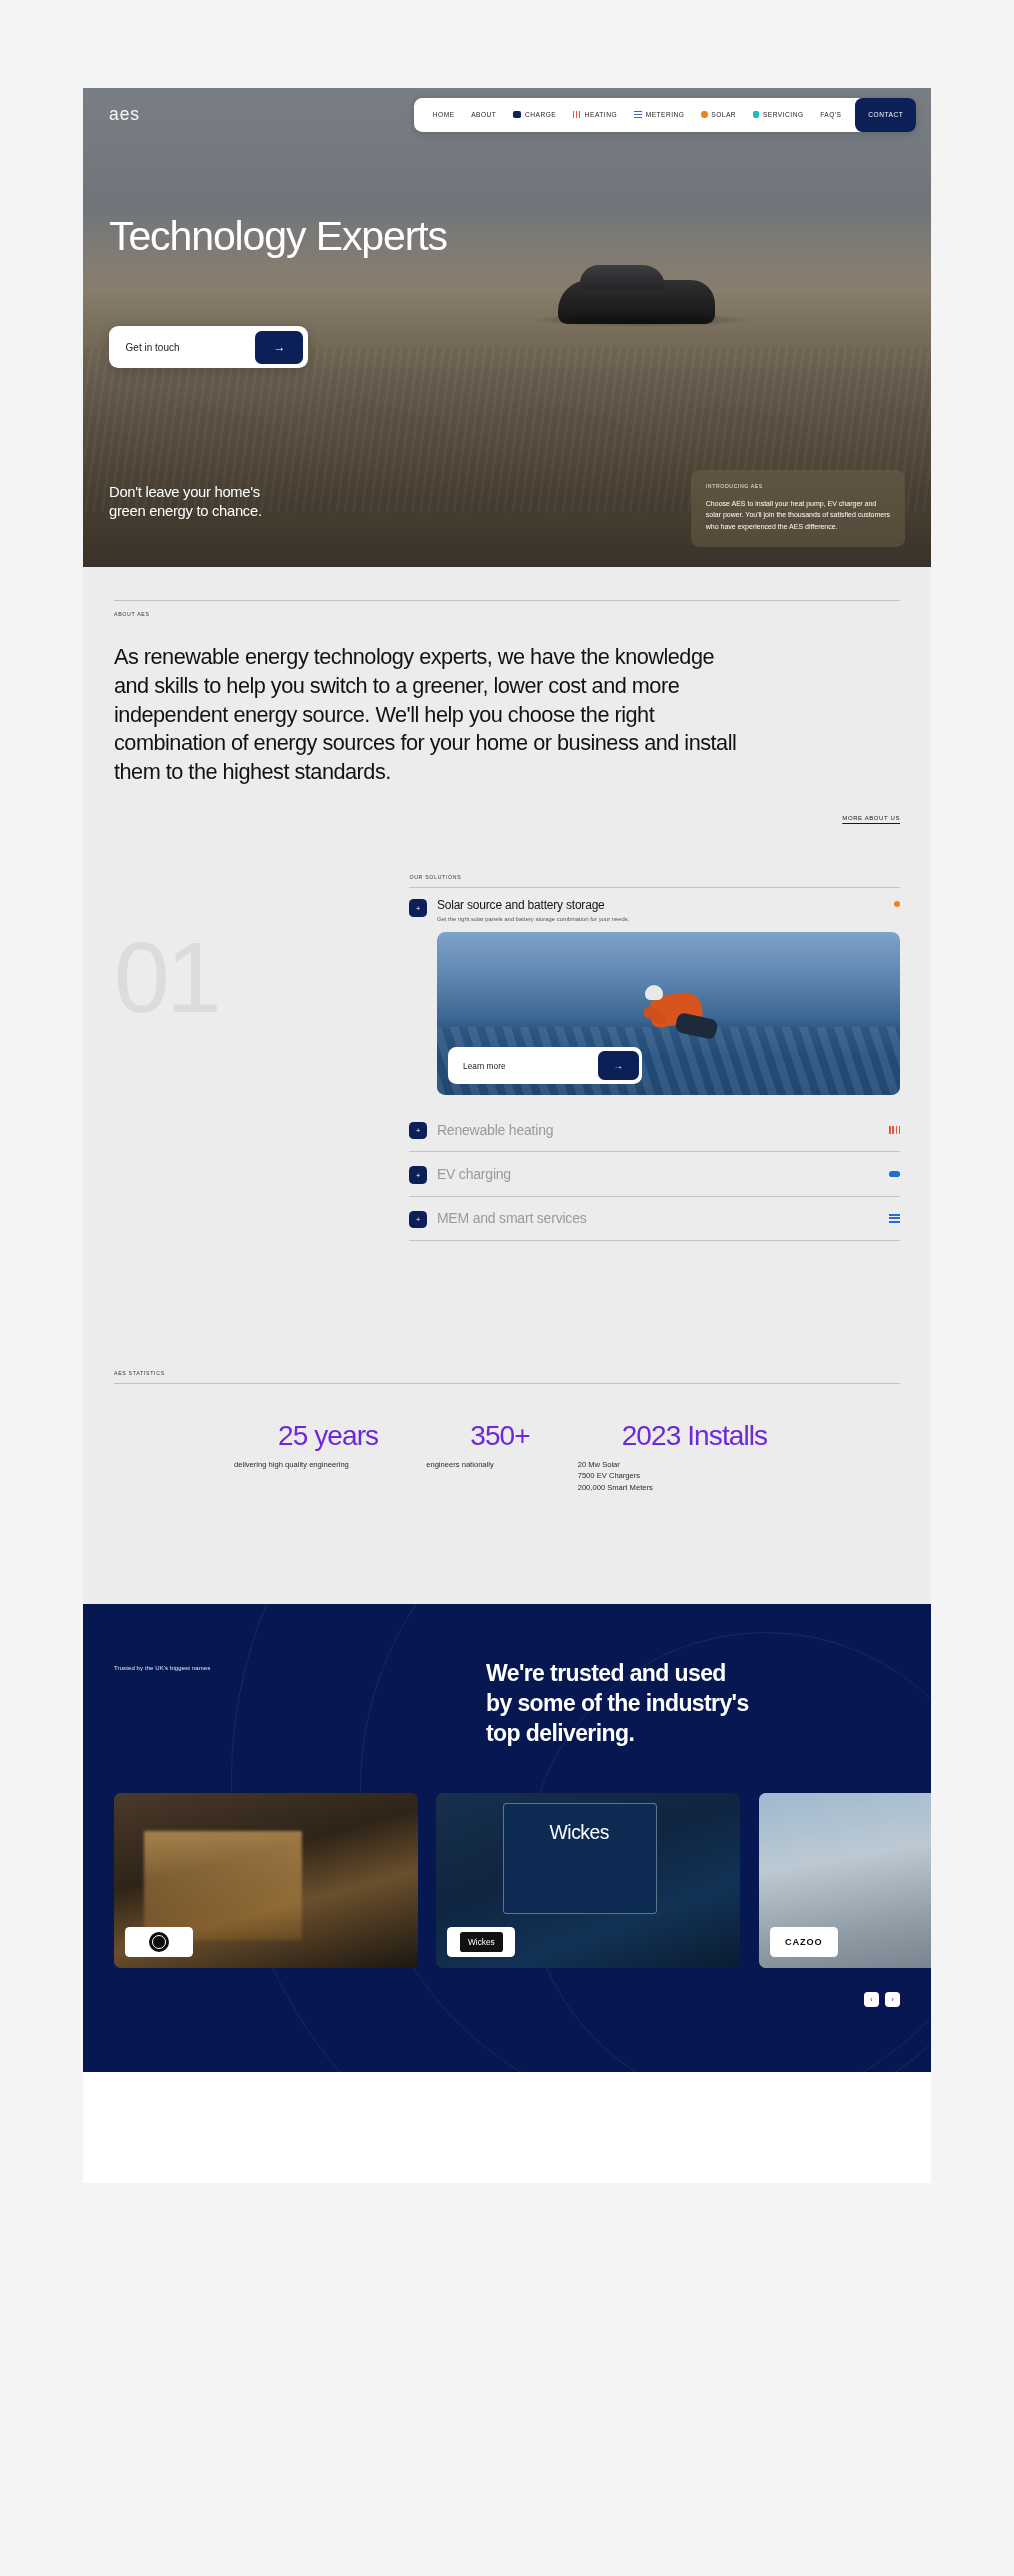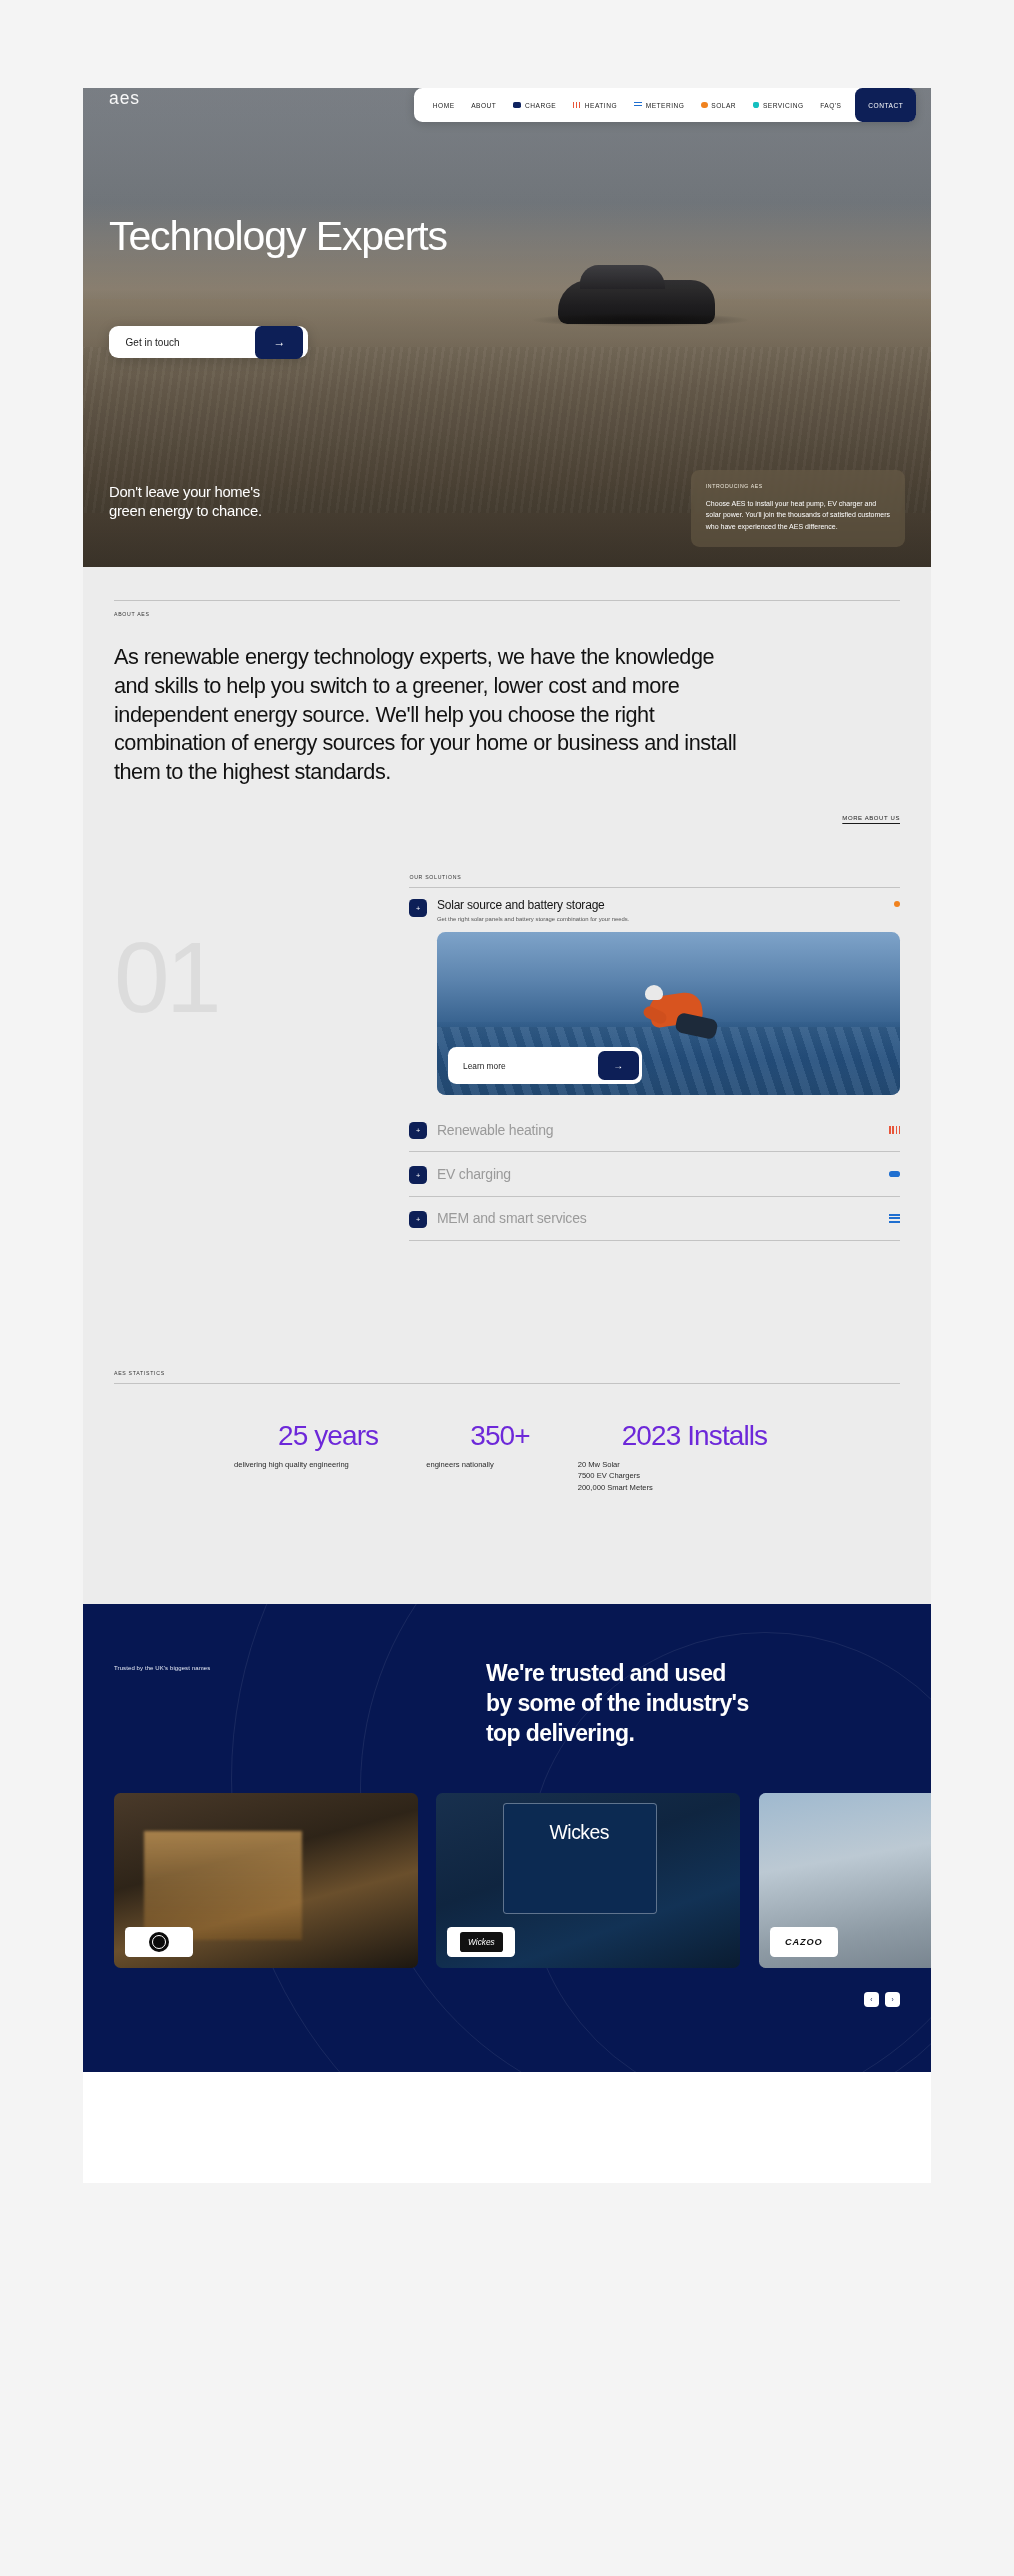--- a/index.html
+++ b/index.html
@@ -39,21 +39,21 @@
     content:""; position:absolute; left:-28px; top:33px; width:221px; height:14.8px;
     background:radial-gradient(ellipse at center, rgba(0,0,0,.5), rgba(0,0,0,0) 70%);
   }
   .hero-haze{
     position:absolute; inset:0;
     background:linear-gradient(180deg, rgba(120,126,132,.35) 0%, rgba(0,0,0,0) 30%, rgba(0,0,0,.18) 100%);
     pointer-events:none;
   }
 
   
-  .navbar { position:absolute; left:0; right:0; top:0; height:53px; display:flex; z-index:5; }
+  .navbar { position:absolute; left:0; right:0; top:0; height:53px; display:flex; align-items:center; z-index:5; }
   .logo { margin-left:26px; color:#fff; font-size:17.5px; letter-spacing:0.9px; font-weight:400; opacity:.95; }
   .nav-pill {
     margin-left:auto; margin-right:14.8px; background:#fff; border-radius:8.3px;
     display:flex; align-items:center; height:34px; padding-left:11px;
     box-shadow:0 1.8px 9.2px rgba(0,0,0,.18);
   }
   .nav-link {
     display:flex; align-items:center; gap:3.7px; padding:0 8.3px; height:34px;
     font-size:6.6px; letter-spacing:0.5px; color:#1a1a1a; text-decoration:none; white-space:nowrap;
   }
@@ -68,21 +68,21 @@
     display:flex; align-items:center; padding:0 13px; font-size:6.6px; letter-spacing:0.5px;
     border:none; cursor:pointer; font-family:inherit;
   }
 
   .hero-title {
     position:absolute; left:26px; top:81px; color:#fff; z-index:4;
     font-size:41px; line-height:1.09; letter-spacing:-1.1px; font-weight:400;
   }
   .cta {
     position:absolute; left:26px; top:238px; z-index:4;
-    background:#fff; border-radius:9.2px; width:199px; height:32px;
+    background:#fff; border-radius:9.2px; width:199px; height:42px;
     display:flex; align-items:center; padding:4.6px; box-shadow:0 2.8px 13px rgba(0,0,0,.2);
   }
   .cta-label { flex:1; padding-left:12px; font-size:10px; color:#1b1b1b; }
   .cta-arrow {
     width:48px; height:33px; background:#0d1f57; border-radius:6.5px; color:#fff;
     display:flex; align-items:center; justify-content:center; font-size:12px;
     border:none; cursor:pointer; font-family:inherit;
   }
   .hero-sub {
     position:absolute; left:26px; bottom:46px; z-index:4; color:#fff;
@@ -192,21 +192,21 @@
   .c-wickes:after{ content:"Wickes"; position:absolute; left:22%; top:16%; width:50%; text-align:center;
     color:#fff; font-size:19.4px; letter-spacing:-0.5px; }
   .c-cazoo{ background:linear-gradient(170deg,#9fb9cf 0%,#bcc9d3 35%,#8d9aa4 70%,#6e7a85 100%); }
   .c-cazoo:before{ content:""; position:absolute; right:6%; top:0; width:34%; height:72%;
     background:linear-gradient(180deg,#e6e9ec,#b7bfc6); }
   .c-cazoo:after{ content:""; position:absolute; right:12%; top:6%; width:18%; height:44%;
     background:repeating-linear-gradient(180deg,#c4312a 0 8.3px, transparent 8.3px 14px); }
   .logo-chip {
     position:absolute; left:11px; bottom:11px; background:#fff; border-radius:4.6px;
     min-width:68px; height:29.5px; display:flex; align-items:center; justify-content:center;
-    padding:0 9.2px; z-index:3;font-style:italic;
+    padding:0 9.2px; z-index:3;
   }
   .chip-wickes { background:#111; color:#fff; font-size:8.3px; border-radius:2.8px; padding:4.6px 8.3px; }
   .chip-cazoo { font-size:9.2px; letter-spacing:0.9px; color:#111; font-weight:700; }
   .sbx { width:20px; height:20px; border-radius:50%; background:#0b0b0b; position:relative; }
   .sbx:after{ content:""; position:absolute; inset:2.8px; border-radius:50%; border:1.4px solid #fff; }
   .carousel { display:flex; gap:6.5px; justify-content:flex-end; margin-top:24px; position:relative; z-index:2; }
   .cbtn {
     width:14.8px; height:14.8px; border-radius:3.7px; background:#fff; color:#0d1f57;
     display:flex; align-items:center; justify-content:center; font-size:6.5px; border:none; cursor:pointer; font-family:inherit;
   }

